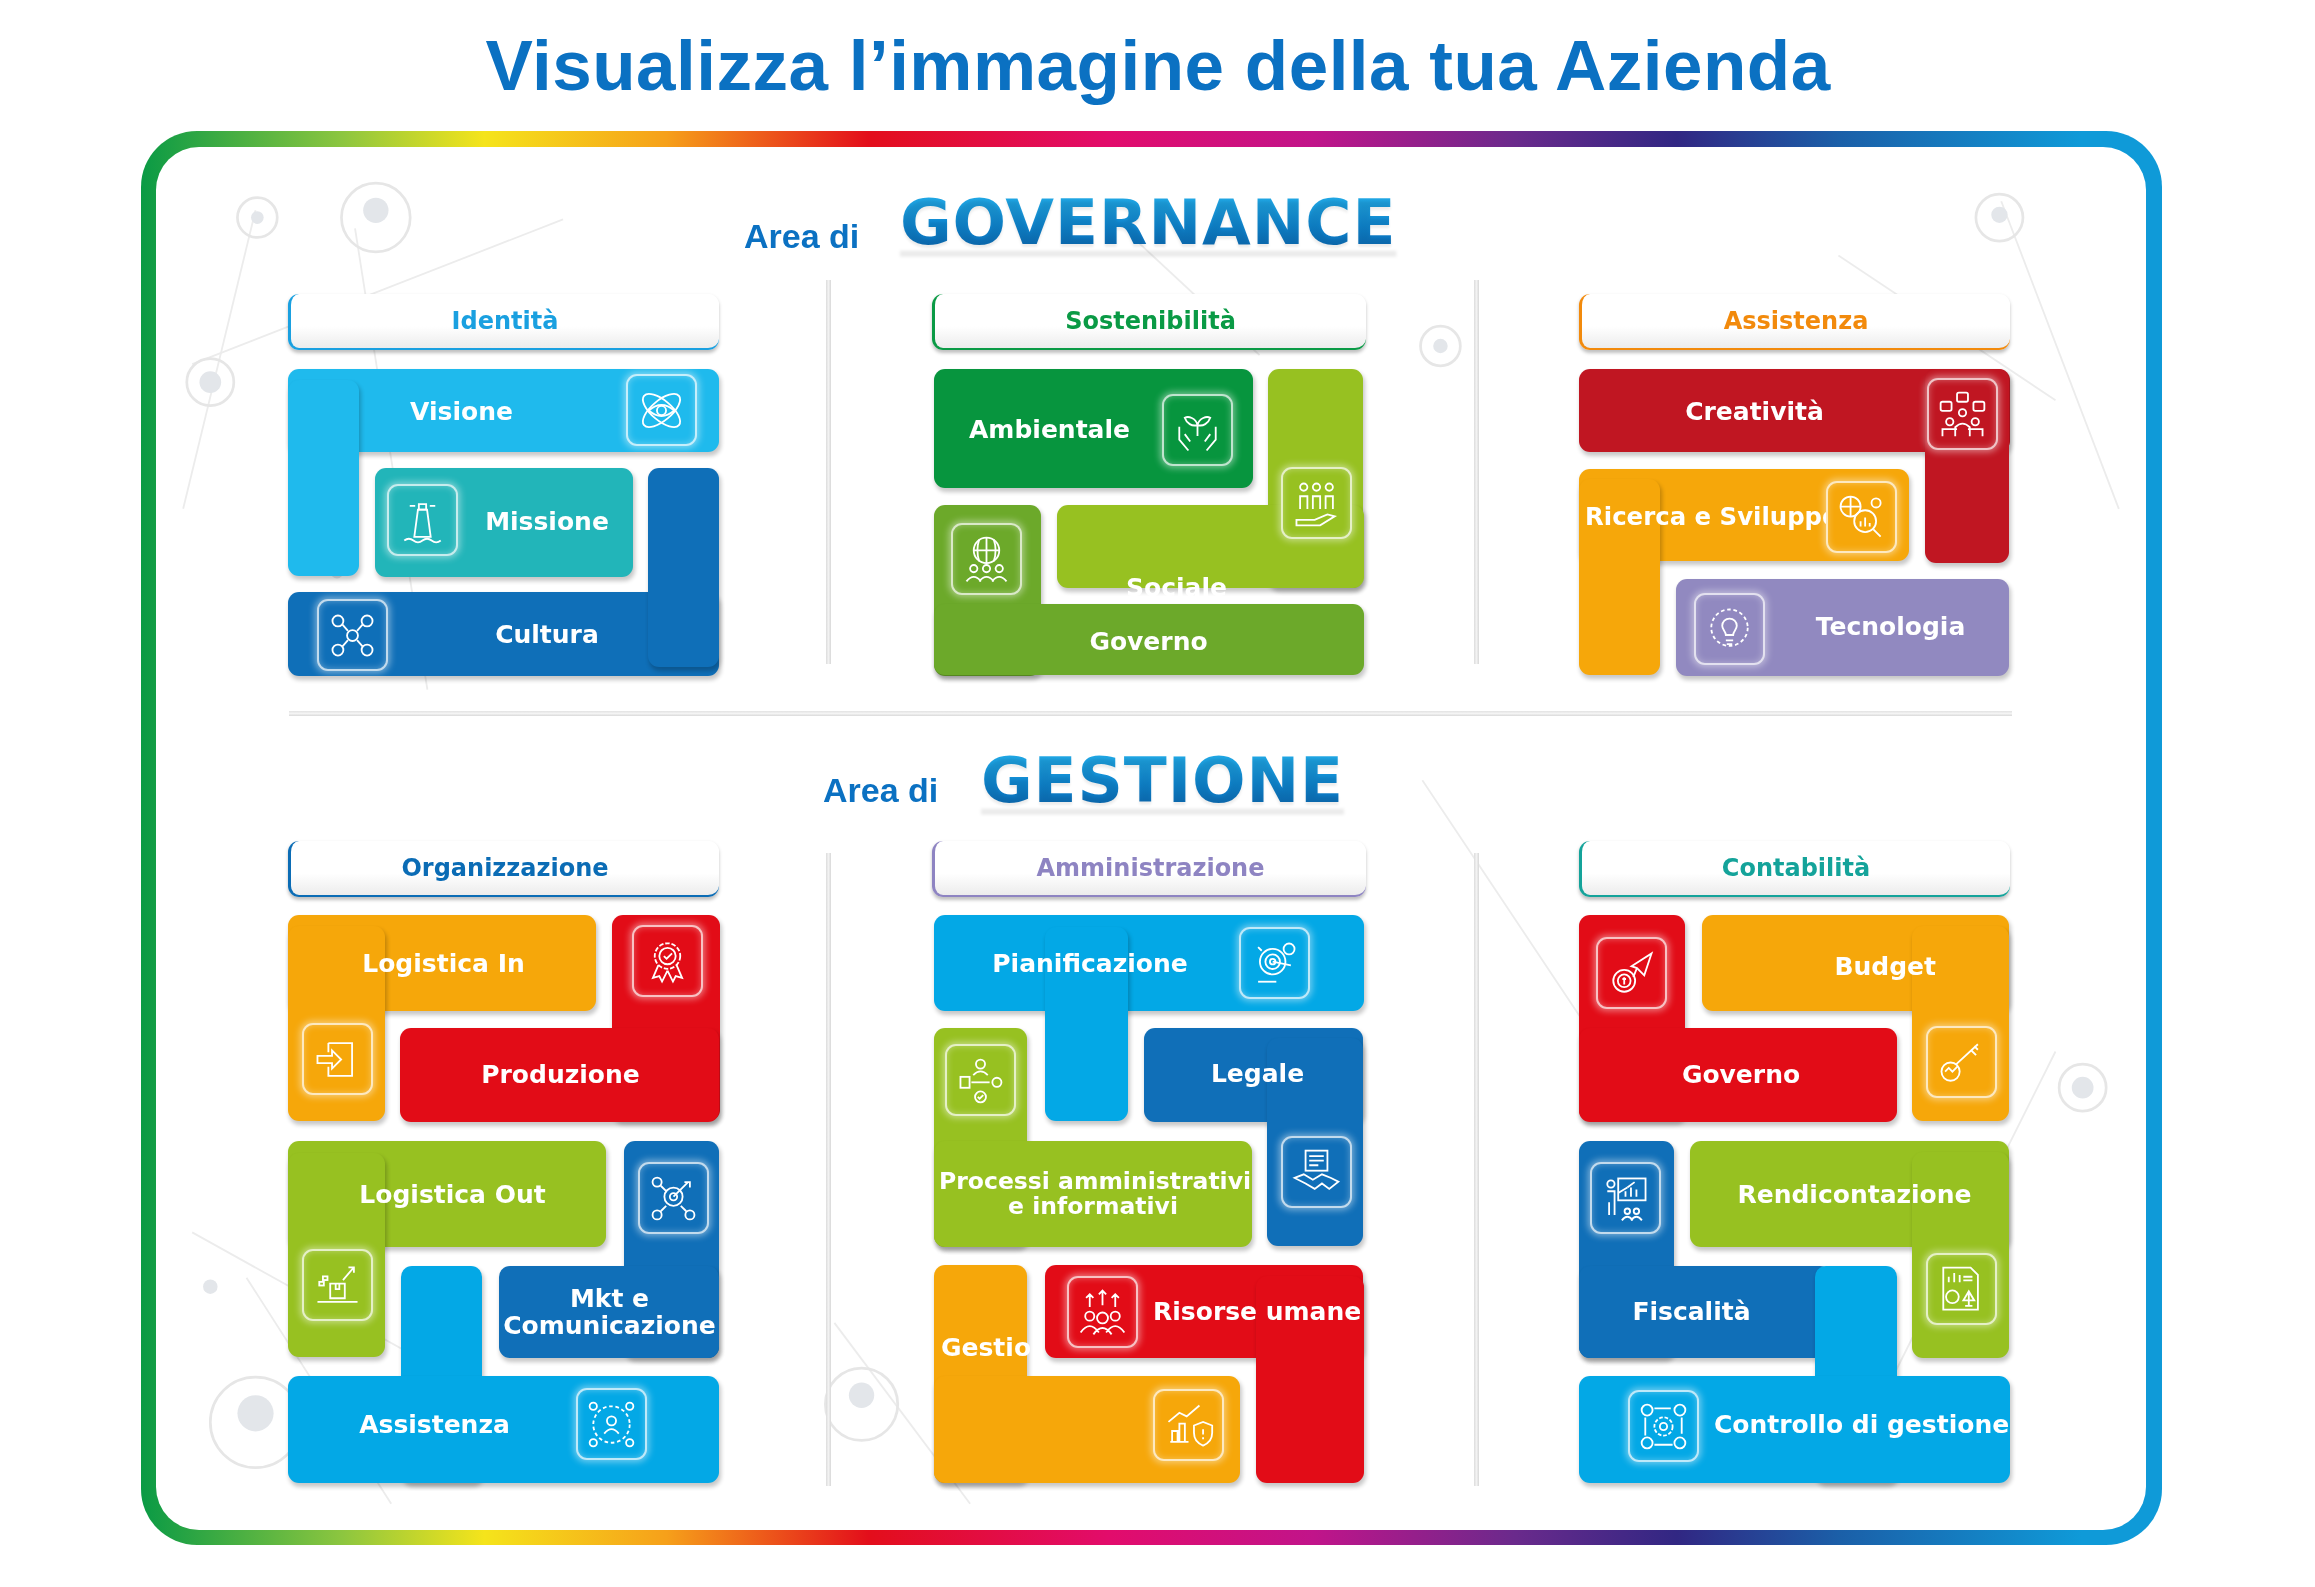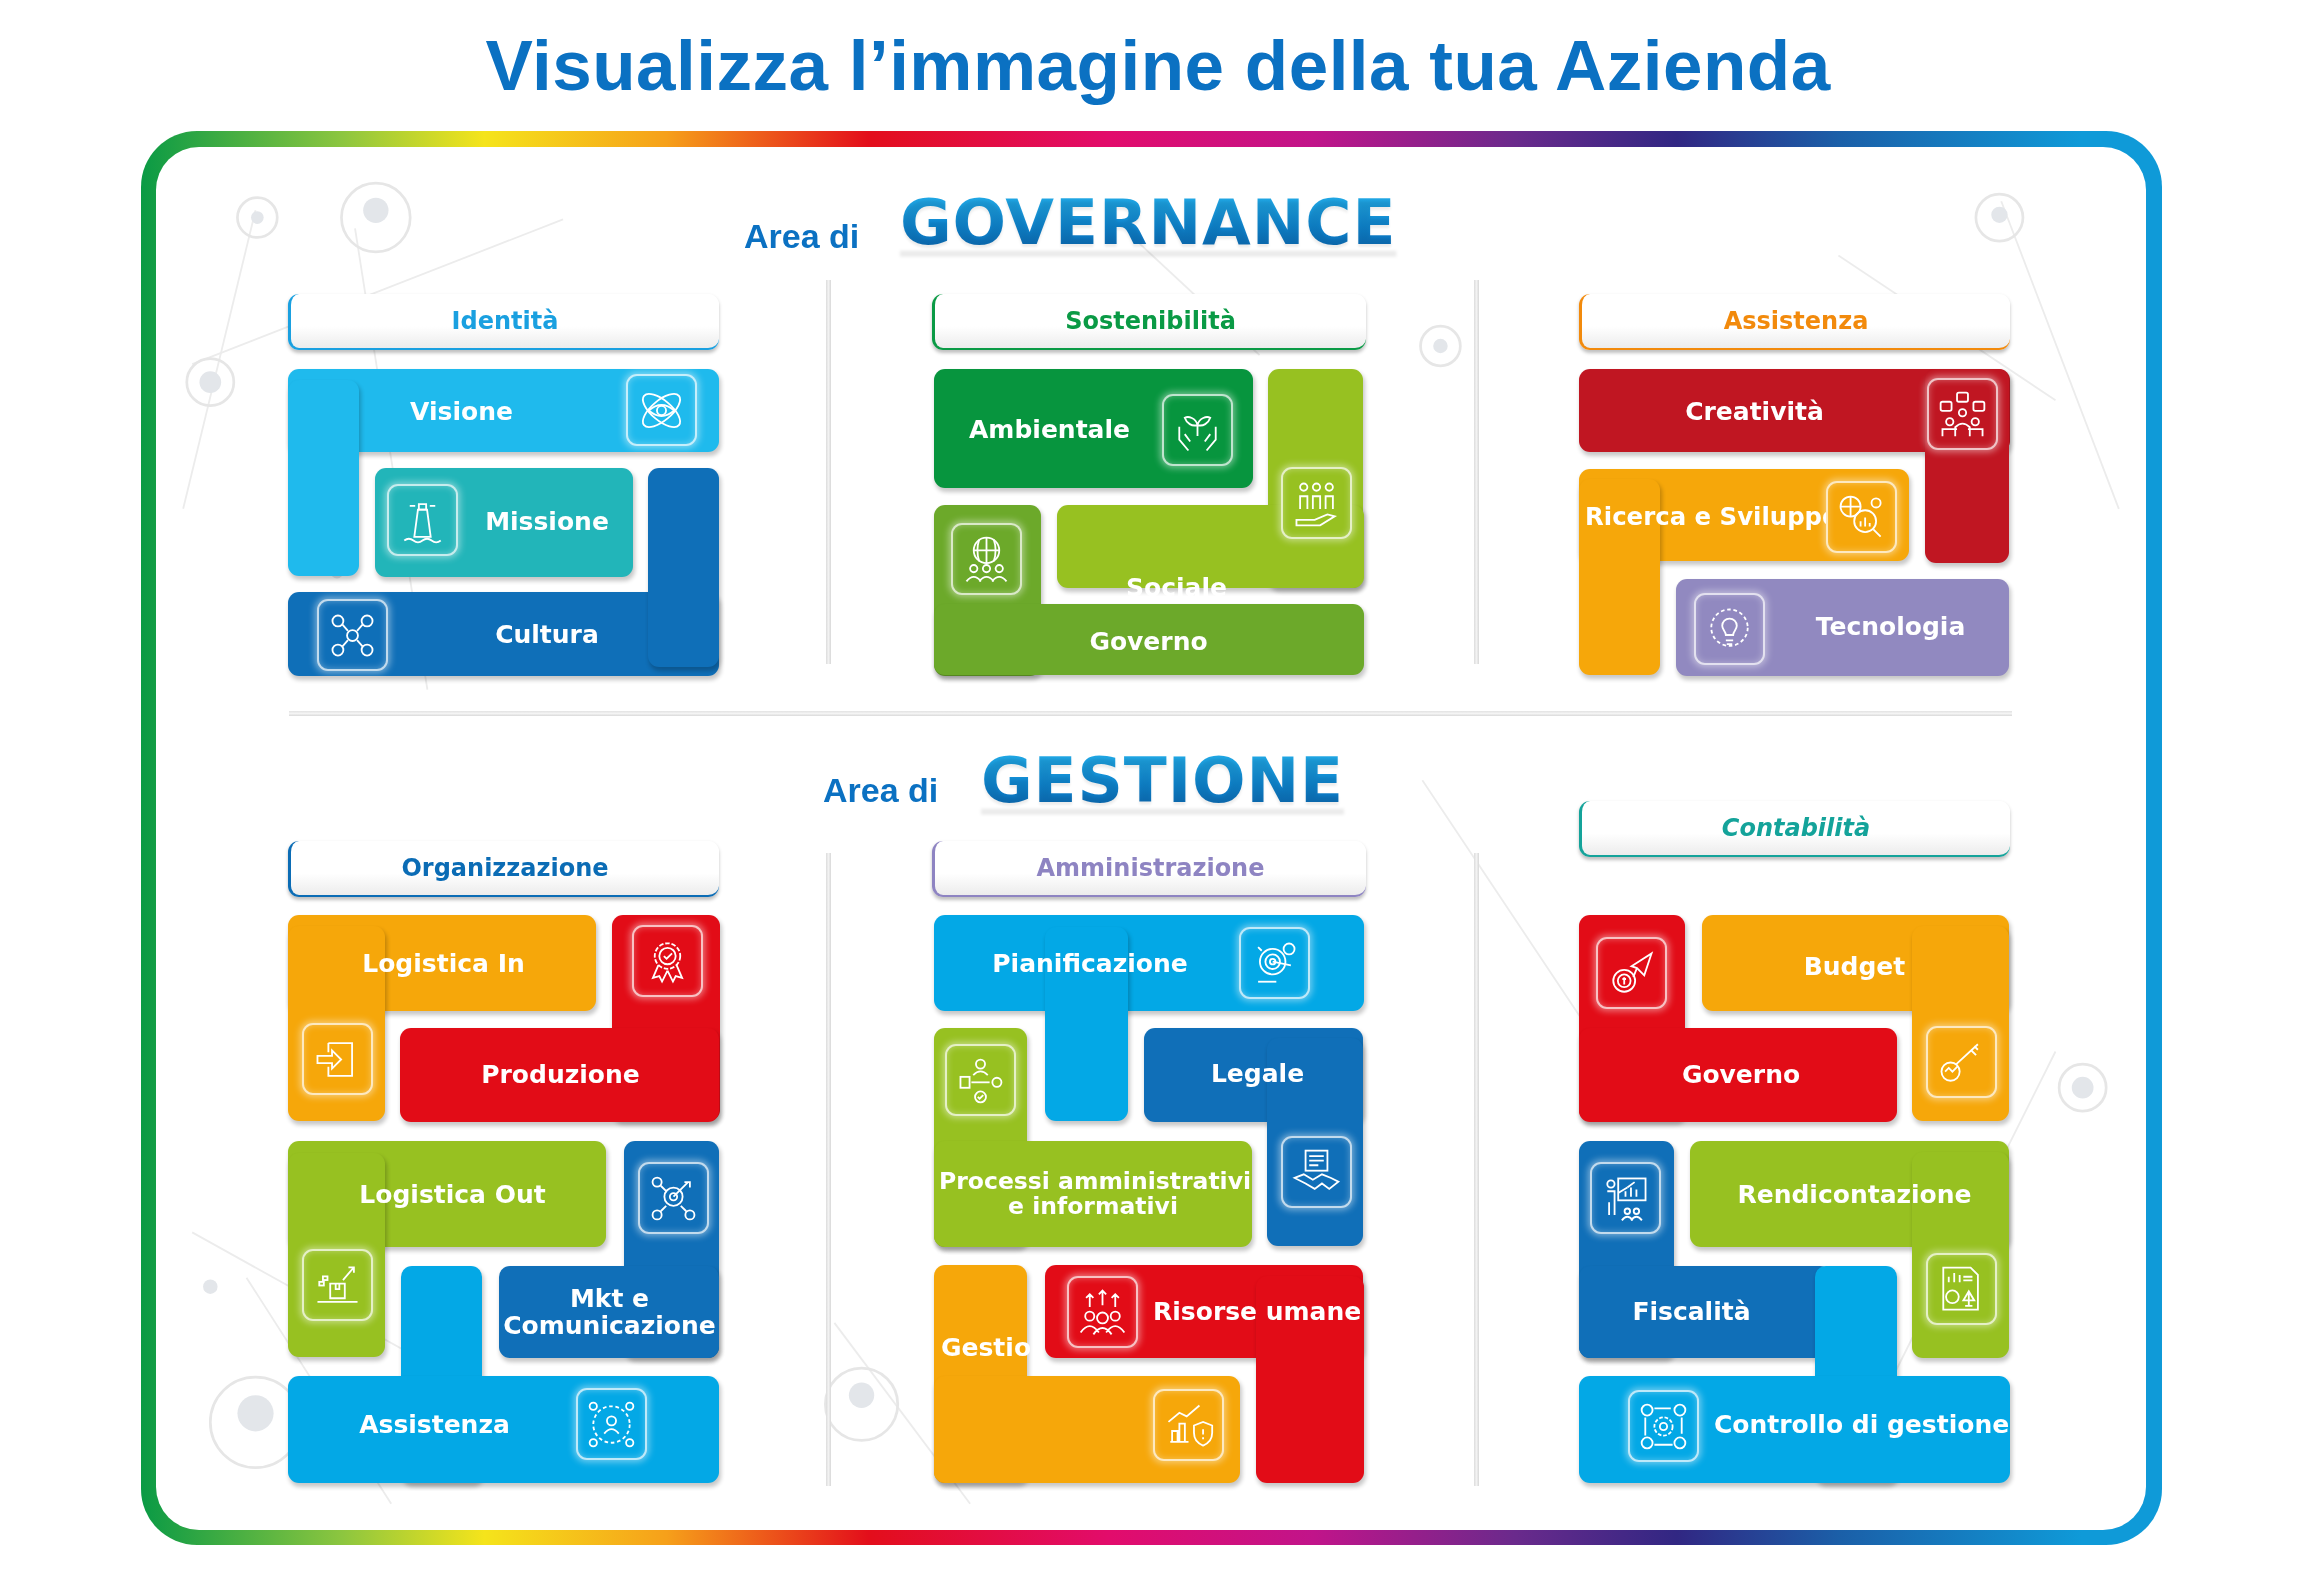--- a/index.html
+++ b/index.html
@@ -332,38 +332,38 @@
     <svg viewBox="0 0 56 56" fill="none" stroke="#fff" stroke-width="2">
       <path d="M14 22V8M10 12l4-4 4 4M28 20V4M24 8l4-4 4 4M42 22V8M38 12l4-4 4 4"></path>
       <circle cx="14" cy="32" r="5"></circle>
       <circle cx="28" cy="34" r="6"></circle>
       <circle cx="42" cy="32" r="5"></circle>
       <path d="M4 50q10-14 20 0M18 52q10-14 20 0M32 50q10-14 20 0"></path>
     </svg>
   </div>
 <div class="lbl" style="left:1153px;top:1298px;width:208px;">Risorse umane</div>
 
-<div class="hdr" style="left:1579px;top:801px;width:431px;color:#14a39a;border-color:#14a39a;font-style:italic;">Contabilità</div>
+<div class="hdr" style="left:1579px;top:841px;width:431px;color:#14a39a;border-color:#14a39a;">Contabilità</div>
 
 <div class="pc" style="left:1579px;top:915px;width:106px;height:206px;background:#e20c17;"></div>
 <div class="pc" style="left:1579px;top:1028px;width:318px;height:94px;background:#e20c17;"></div>
 <div class="ico" style="left:1596px;top:937px;background:#e20c17;">
     <svg viewBox="0 0 56 56" fill="none" stroke="#fff" stroke-width="2">
       <circle cx="20" cy="36" r="12"></circle>
       <circle cx="20" cy="36" r="7"></circle>
       <path d="M20 32v8M18 34h4"></path>
       <path d="M28 20L50 6 42 30 34 22z"></path>
       <path d="M34 22l-4 10"></path>
     </svg>
   </div>
 <div class="lbl" style="left:1664px;top:1061px;width:154px;">Governo</div>
 
 <div class="pc" style="left:1702px;top:915px;width:307px;height:96px;background:#f6a70a;"></div>
 <div class="pc" style="left:1912px;top:926px;width:97px;height:195px;background:#f6a70a;"></div>
-<div class="lbl" style="left:1773px;top:953px;width:163px;">Budget</div>
+<div class="lbl" style="left:1773px;top:953px;width:163px;text-align:right;">Budget</div>
 <div class="ico" style="left:1926px;top:1026px;background:#f6a70a;">
     <svg viewBox="0 0 56 56" fill="none" stroke="#fff" stroke-width="2">
       <circle cx="16" cy="38" r="10"></circle>
       <path d="M22 30L46 8M38 14l6 6M42 10l4 4"></path>
       <path d="M10 38l4-4 4 4 6-6"></path>
     </svg>
   </div>
 
 <div class="pc" style="left:1579px;top:1141px;width:95px;height:217px;background:#106fb8;"></div>
 <div class="pc" style="left:1579px;top:1266px;width:252px;height:92px;background:#106fb8;"></div>

